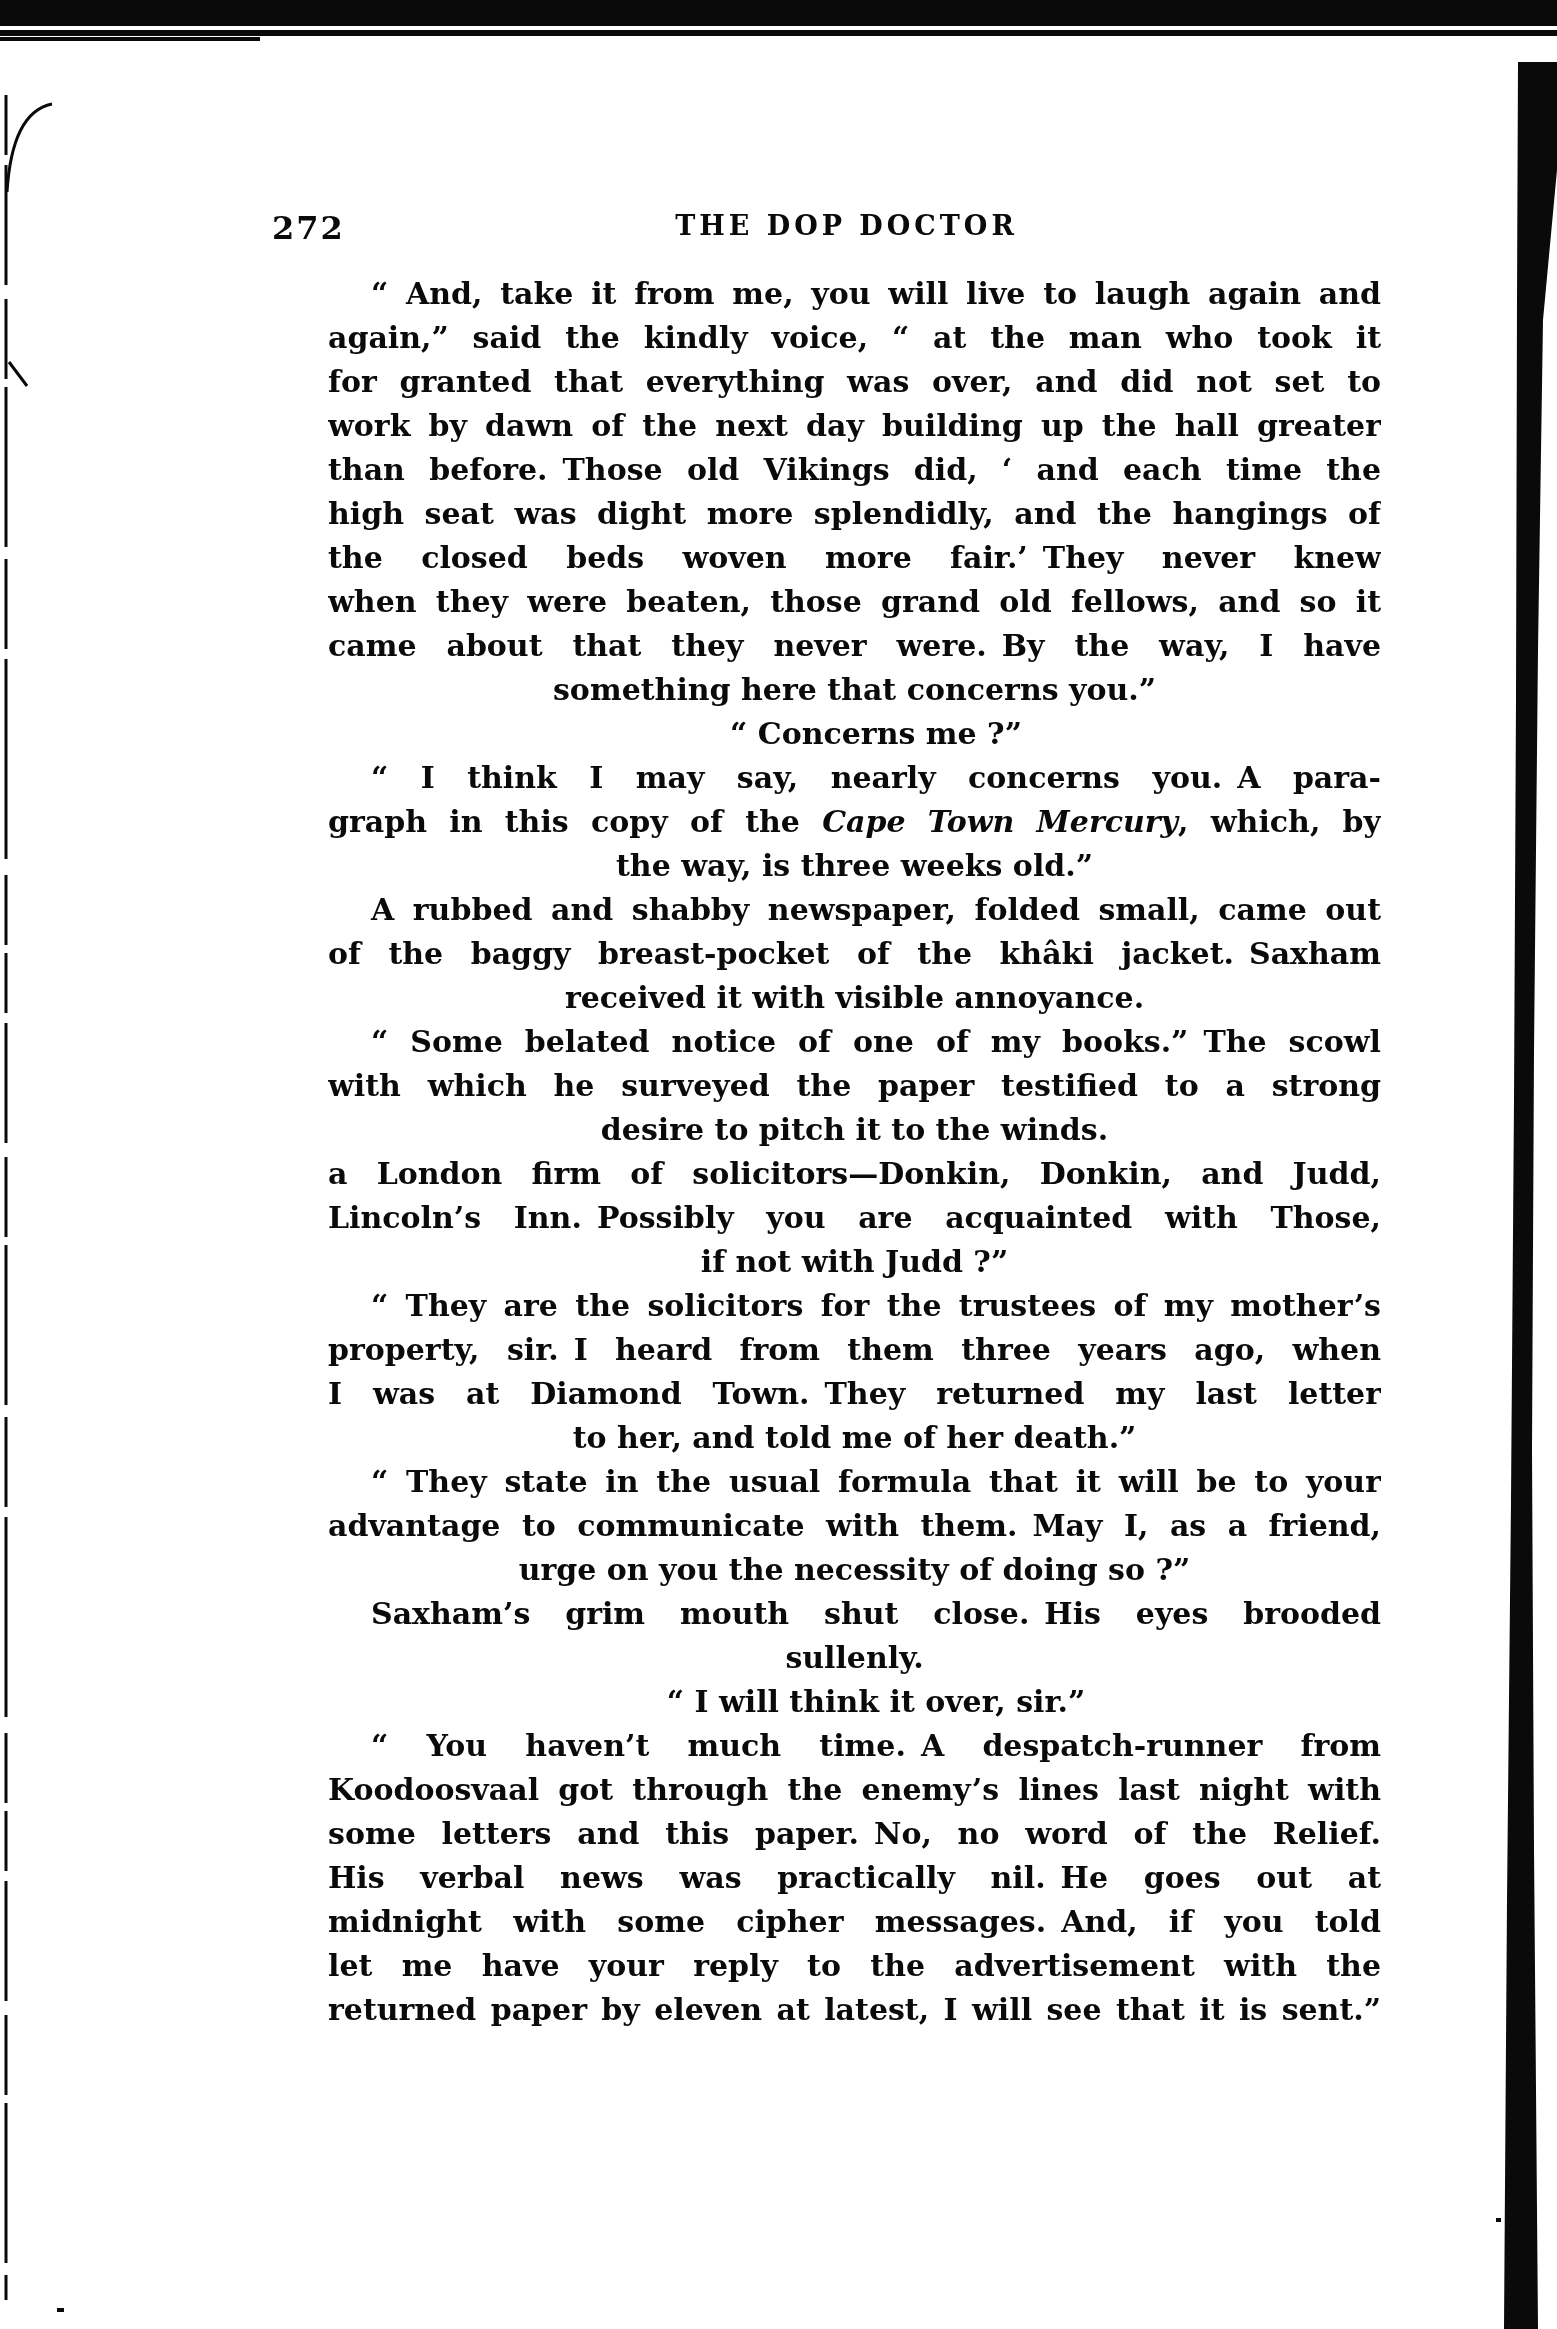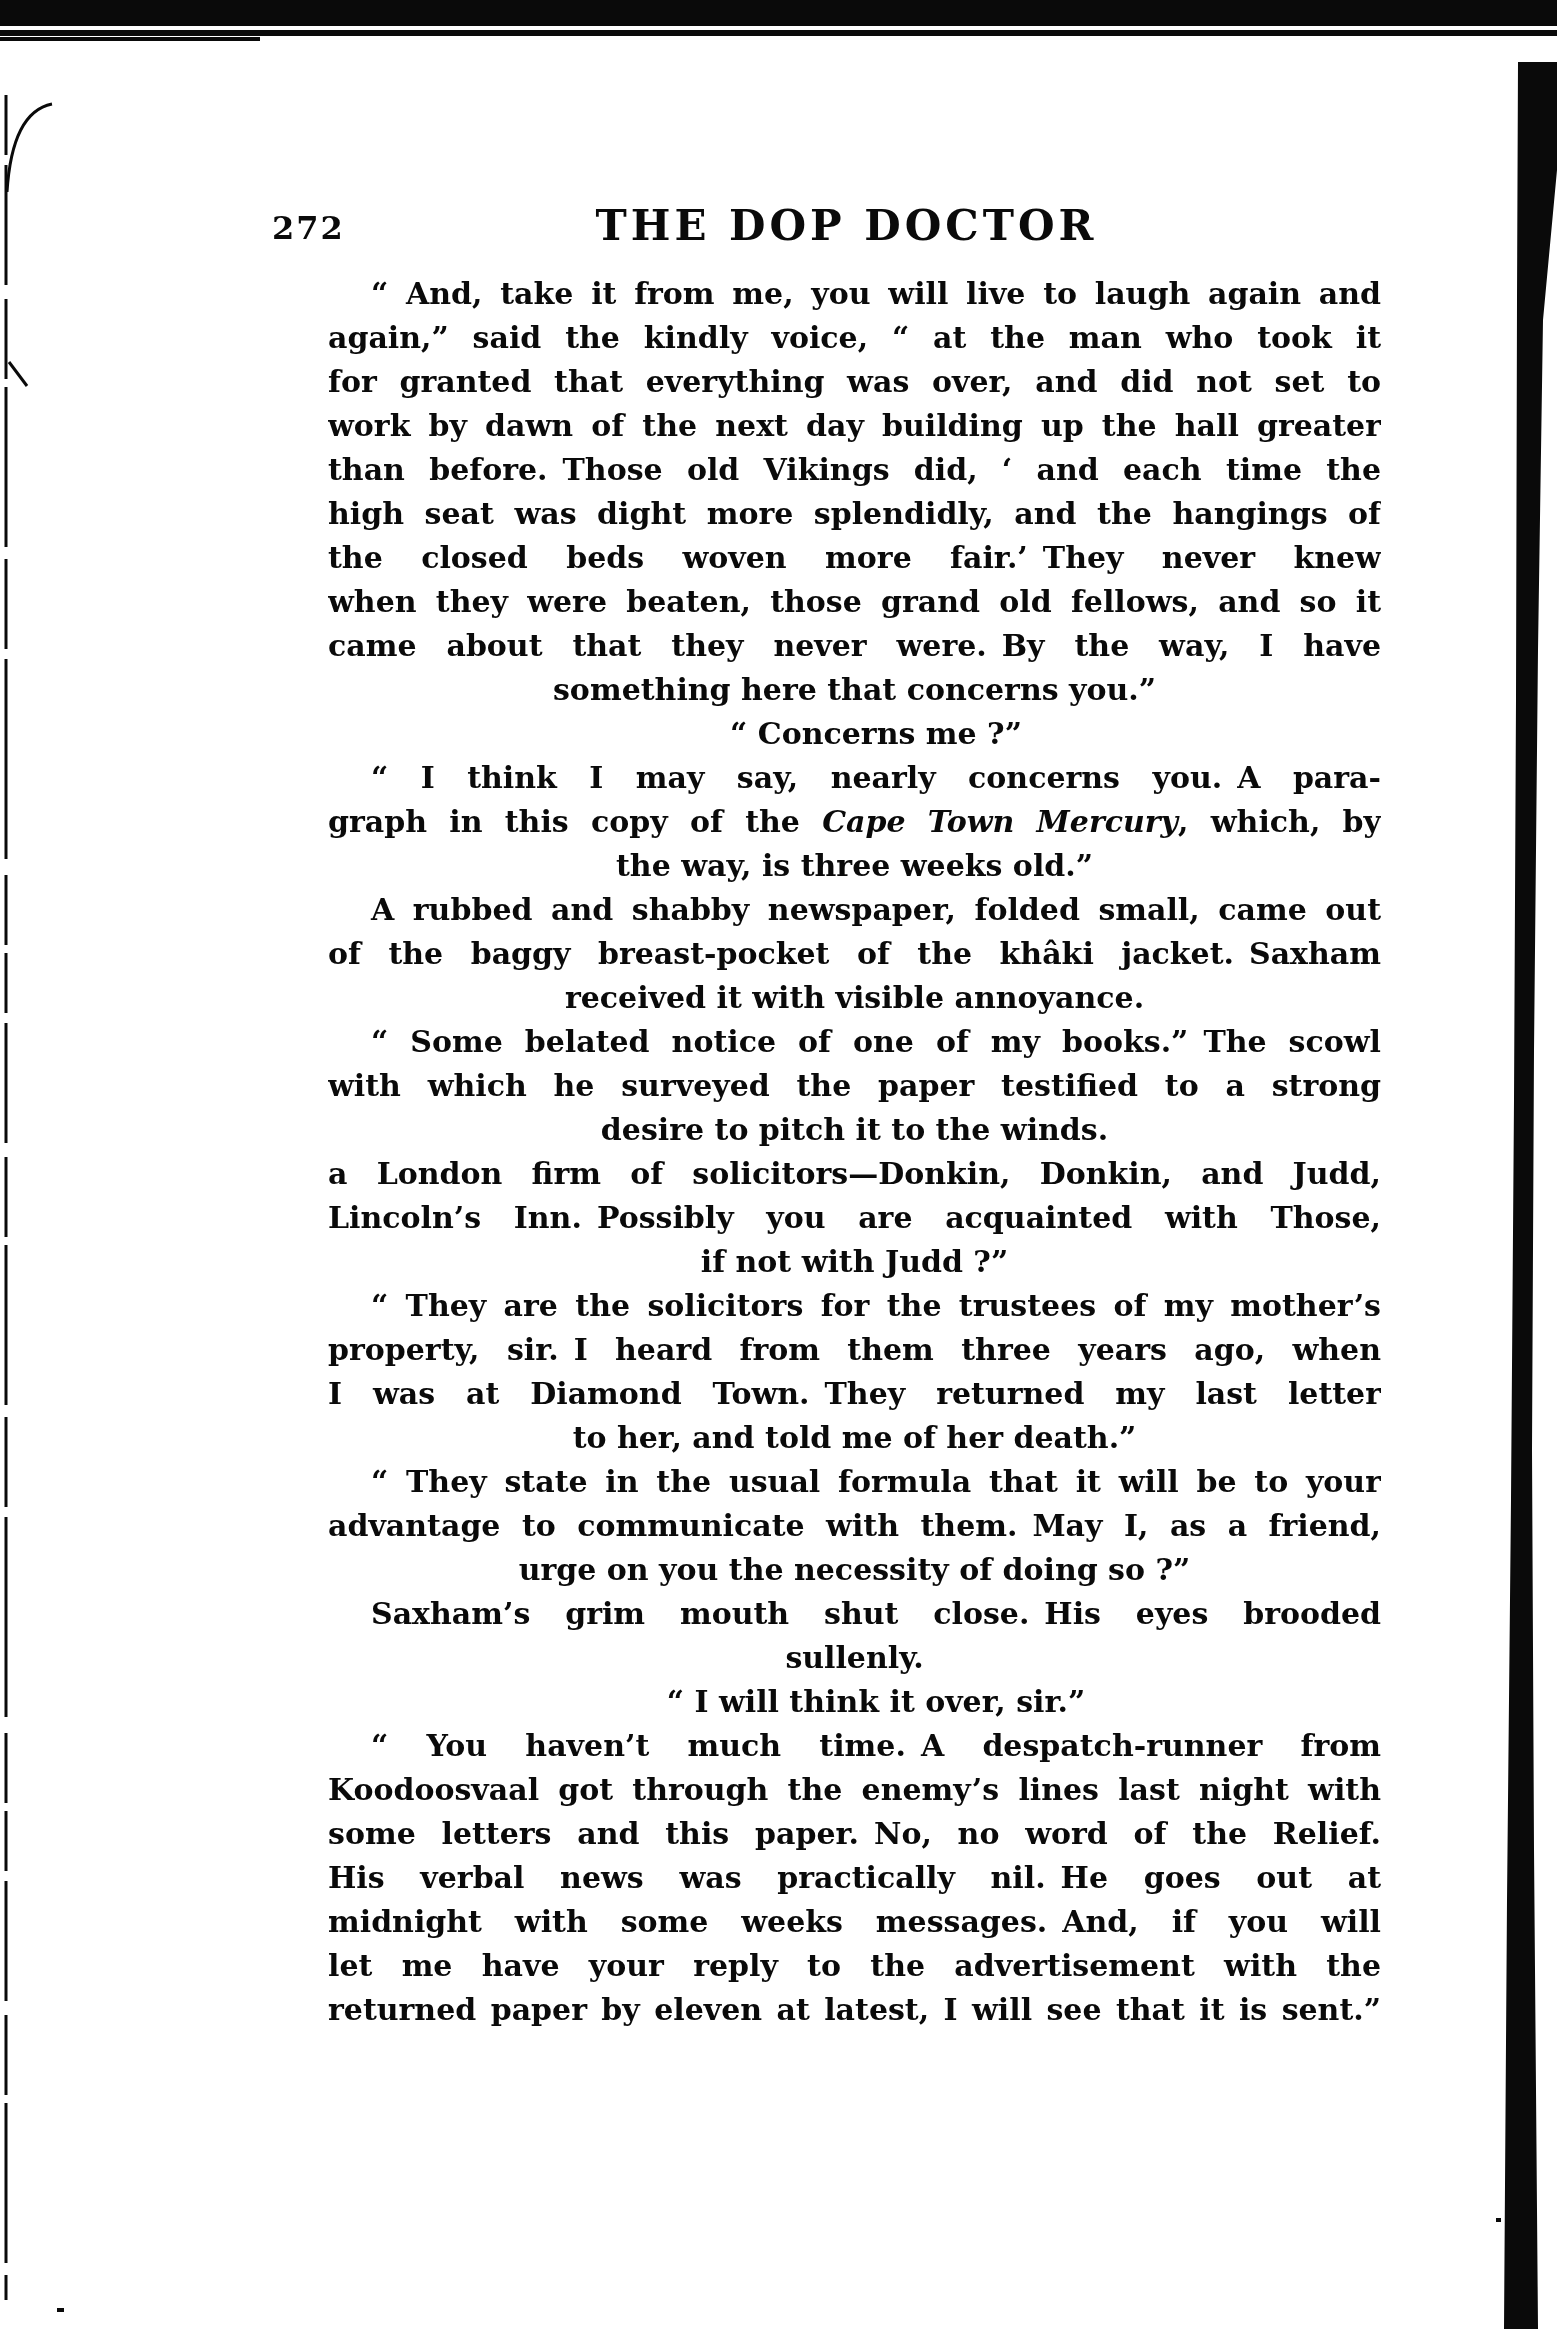--- a/index.html
+++ b/index.html
@@ -17,21 +17,21 @@
   .top-rule{position:absolute;left:0;top:30px;width:1557px;height:6px;background:var(--ink,#0a0a0a);}
   .top-rule-smear{position:absolute;left:0;top:37px;width:260px;height:4px;background:var(--ink,#0a0a0a);}
   .artifact-svg{position:absolute;left:0;top:0;width:1557px;height:2329px;}
   
   .page-number{
     position:absolute;left:272px;top:210px;
     font-size:32px;line-height:36px;letter-spacing:2px;text-align:right;
   }
   .running-title{
     position:absolute;left:320px;top:206px;width:1053px;
-    text-align:center;font-size:42px;line-height:40px;letter-spacing:4px;
+    text-align:center;font-size:27px;line-height:40px;letter-spacing:4px;
   }
   
   .text-block{
     position:absolute;left:320px;top:272px;width:1053px;
     font-size:30px;
     margin-left:8px;
   }
   .line{
     height:44px;line-height:44px;
     text-align:justify;overflow:hidden;
@@ -101,18 +101,18 @@
       <div class="line first"><span>“ They state in the usual formula that it will be to your</span></div>
       <div class="line"><span>advantage to communicate with them. May I, as a friend,</span></div>
       <div class="line last"><span>urge on you the necessity of doing so ?”</span></div>
       <div class="line first"><span>Saxham’s grim mouth shut close. His eyes brooded</span></div>
       <div class="line last"><span>sullenly.</span></div>
       <div class="line first last"><span>“ I will think it over, sir.”</span></div>
       <div class="line first"><span>“ You haven’t much time. A despatch-runner from</span></div>
       <div class="line"><span>Koodoosvaal got through the enemy’s lines last night with</span></div>
       <div class="line"><span>some letters and this paper. No, no word of the Relief.</span></div>
       <div class="line"><span>His verbal news was practically nil. He goes out at</span></div>
-      <div class="line"><span>midnight with some weeks messages. And, if you will</span></div>
+      <div class="line"><span>midnight with some cipher messages. And, if you told</span></div>
       <div class="line"><span>let me have your reply to the advertisement with the</span></div>
       <div class="line"><span>returned paper by eleven at latest, I will see that it is sent.”</span></div>
     </div>
 
 </div>
 
 </body></html>

